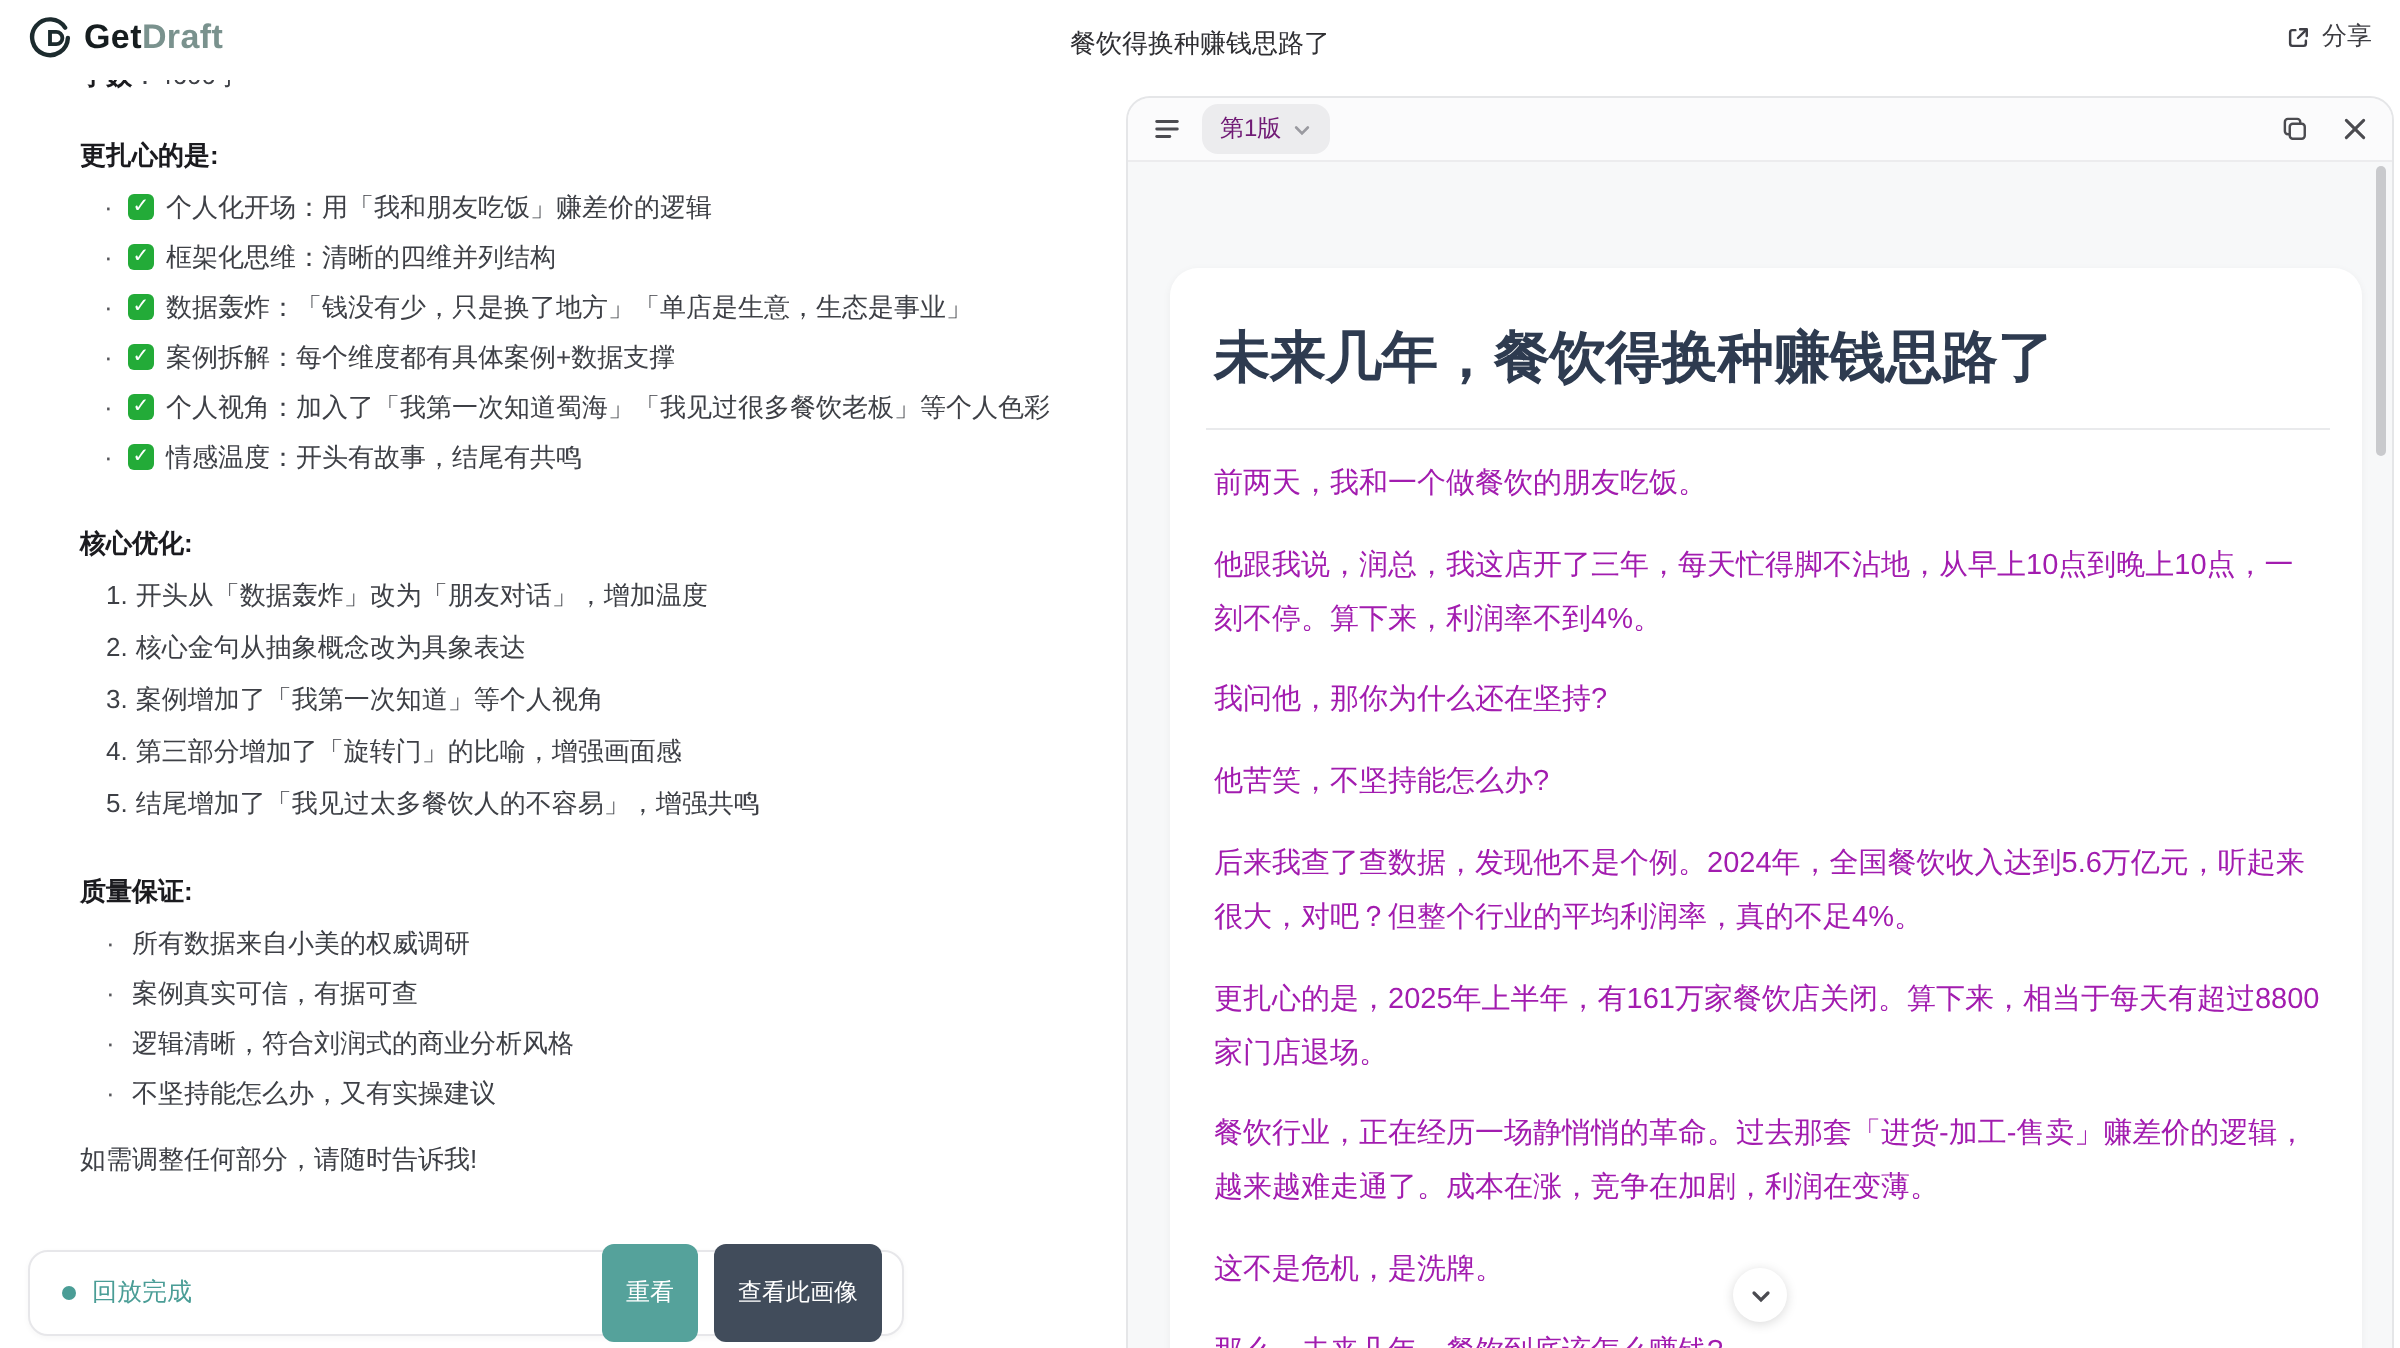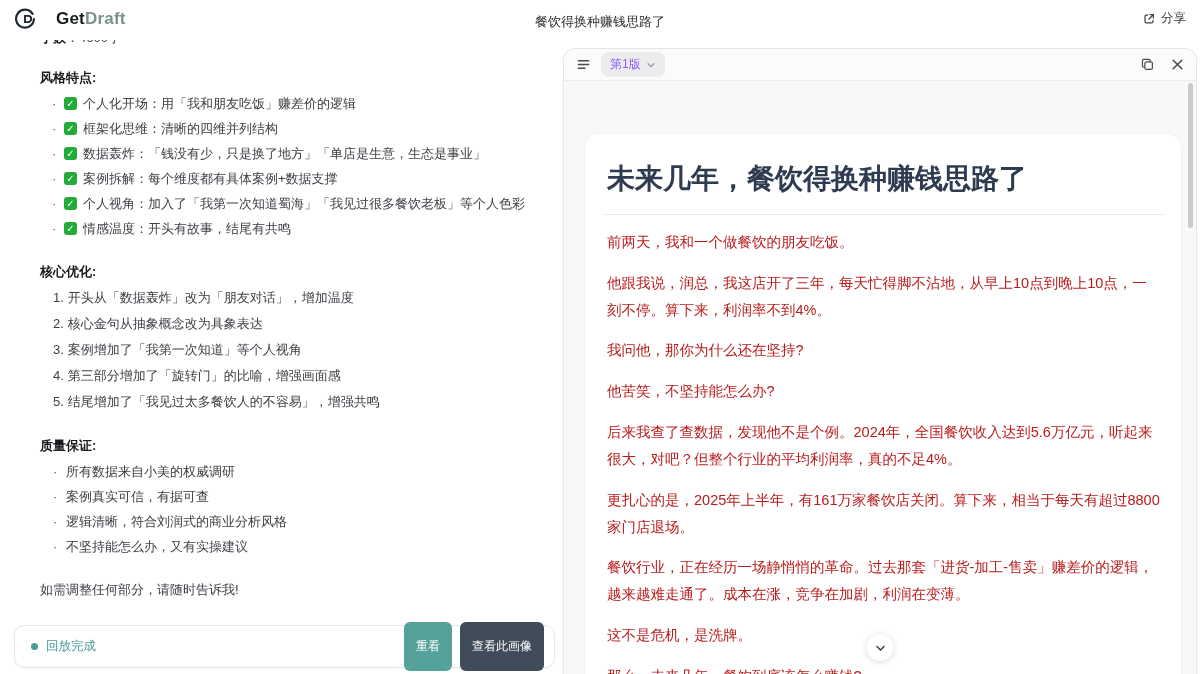--- a/index.html
+++ b/index.html
@@ -1,68 +1,68 @@
 <!DOCTYPE html>
 <html><head>
 <meta charset="utf-8">
 <style>
   html,body{margin:0;padding:0;width:1200px;height:674px;overflow:hidden;background:#fff;
     font-family:"Liberation Sans","DejaVu Sans",sans-serif;}
   *{box-sizing:border-box;}
 
   
   .header{position:absolute;top:0;left:0;right:0;height:40px;background:#fff;z-index:30;}
-  .logo{position:absolute;left:14px;top:8px;display:flex;align-items:center;gap:20px;cursor:pointer;}
+  .logo{position:absolute;left:14px;top:8px;display:flex;align-items:center;gap:6px;cursor:pointer;}
   .logo-text{font-size:17px;font-weight:bold;letter-spacing:.2px;}
   .logo-get{color:#161d1f;}
   .logo-draft{color:#7a928e;}
   .header-title{position:absolute;left:300px;right:300px;top:13px;text-align:center;font-size:13px;color:#2f2f33;}
   .share{position:absolute;right:14px;top:10px;display:flex;align-items:center;gap:5px;
     font-size:12.5px;color:#3d3d42;cursor:pointer;}
 
   
   .left{position:absolute;top:36px;left:0;width:563px;bottom:0;overflow:hidden;}
   .left-inner{padding:0 16px 0 40px;font-size:13px;color:#3e4046;}
   .clipped-line{margin-top:-7px;white-space:nowrap;color:#3e4046;}
   .clipped-line .lbl{font-weight:bold;color:#1b1b1f;}
   .sec-head{font-weight:bold;color:#1b1b1f;margin:22px 0 4px;}
   .chk-item{display:flex;align-items:center;gap:6px;padding-left:12px;height:25px;}
   .bullet{color:#55555a;width:6px;flex:none;}
   .chk-box{width:13px;height:13px;background:#23ab38;border-radius:3px;color:#fff;
     font-size:10px;line-height:13px;text-align:center;flex:none;font-weight:bold;}
   .num-item{padding-left:13px;line-height:26px;}
   .num{margin-right:4px;}
   .qa-item{display:flex;gap:7px;padding-left:13px;line-height:25px;}
-  .closing{margin-top:22px;}
-
-  
-  .playback{position:absolute;left:14px;top:625px;width:541px;height:43px;background:#fff;
+  .closing{margin-top:12px;}
+
+  
+  .playback{position:absolute;left:14px;top:625px;width:438px;height:43px;background:#fff;
     border:1px solid #e7e7ea;border-radius:10px;display:flex;align-items:center;
     padding:0 10px 0 16px;box-shadow:0 1px 3px rgba(0,0,0,.04);z-index:5;}
   .pb-dot{width:7px;height:7px;border-radius:50%;background:#4a9d96;margin-right:8px;flex:none;}
   .pb-text{color:#4a9d96;font-size:12.5px;flex:1;}
   .btn{border:none;border-radius:6px;color:#fff;font-size:12px;padding:16px 12px;cursor:pointer;
     font-family:inherit;}
   .btn-rewatch{background:#55a29b;margin-right:8px;}
   .btn-view{background:#414c5b;}
 
   
   .panel{position:absolute;left:563px;top:48px;width:634px;bottom:0;background:#f7f8f9;
     border:1px solid #e5e6e8;border-bottom:none;border-radius:12px 12px 0 0;overflow:hidden;}
   .toolbar{height:32px;background:#fbfbfc;border-bottom:1px solid #ececee;display:flex;
     align-items:center;padding:0 12px;gap:10px;}
   .tb-icon{display:flex;align-items:center;cursor:pointer;color:#4b4b50;}
   .pill{display:flex;align-items:center;gap:5px;background:#ececee;border-radius:8px;
-    padding:4px 9px;font-size:12px;color:#8b5cf6;cursor:pointer;}
+    padding:4px 9px;font-size:12px;color:#701a75;cursor:pointer;}
   .tb-right{margin-left:auto;display:flex;align-items:center;gap:16px;}
   .doc-card{margin:53px 15px 0 21px;background:#fff;border-radius:14px;
     padding:26px 16px 60px 18px;box-shadow:0 1px 4px rgba(0,0,0,.05);min-height:620px;}
   .doc-title{font-size:28px;font-weight:bold;color:#2e3b50;padding:0 4px 16px;
     border-bottom:1px solid #e9eaec;}
-  .para{font-size:14.5px;color:#b91c1c;line-height:1.85;margin:14px 4px 0;}
+  .para{font-size:14.5px;color:#a21caf;line-height:1.85;margin:14px 4px 0;}
   .fab{position:absolute;left:50%;transform:translateX(-50%);bottom:13px;width:27px;height:27px;
     border-radius:50%;background:#fff;box-shadow:0 1px 6px rgba(0,0,0,.15);display:flex;
     align-items:center;justify-content:center;cursor:pointer;z-index:6;}
   .scroll-thumb{position:absolute;right:3px;top:34px;width:5px;height:145px;border-radius:3px;
     background:#c9cacd;cursor:pointer;}
 </style>
 </head>
 <body>
 
 <div class="header">
@@ -85,21 +85,21 @@
       </svg>
     </span>
     <span>分享</span>
   </div>
 </div>
 
 <div class="left">
   <div class="left-inner">
     <div class="clipped-line"><span class="lbl">字数</span><span>：4600字</span></div>
 
-    <div class="sec-head">风格特点:</div>
+    <div class="sec-head">更扎心的是:</div>
 
     <div class="chk-item">
       <span class="bullet">·</span>
       <span class="chk-box">✓</span>
       <span>个人化开场：用「我和朋友吃饭」赚差价的逻辑</span>
     </div>
     <div class="chk-item">
       <span class="bullet">·</span>
       <span class="chk-box">✓</span>
       <span>框架化思维：清晰的四维并列结构</span>

